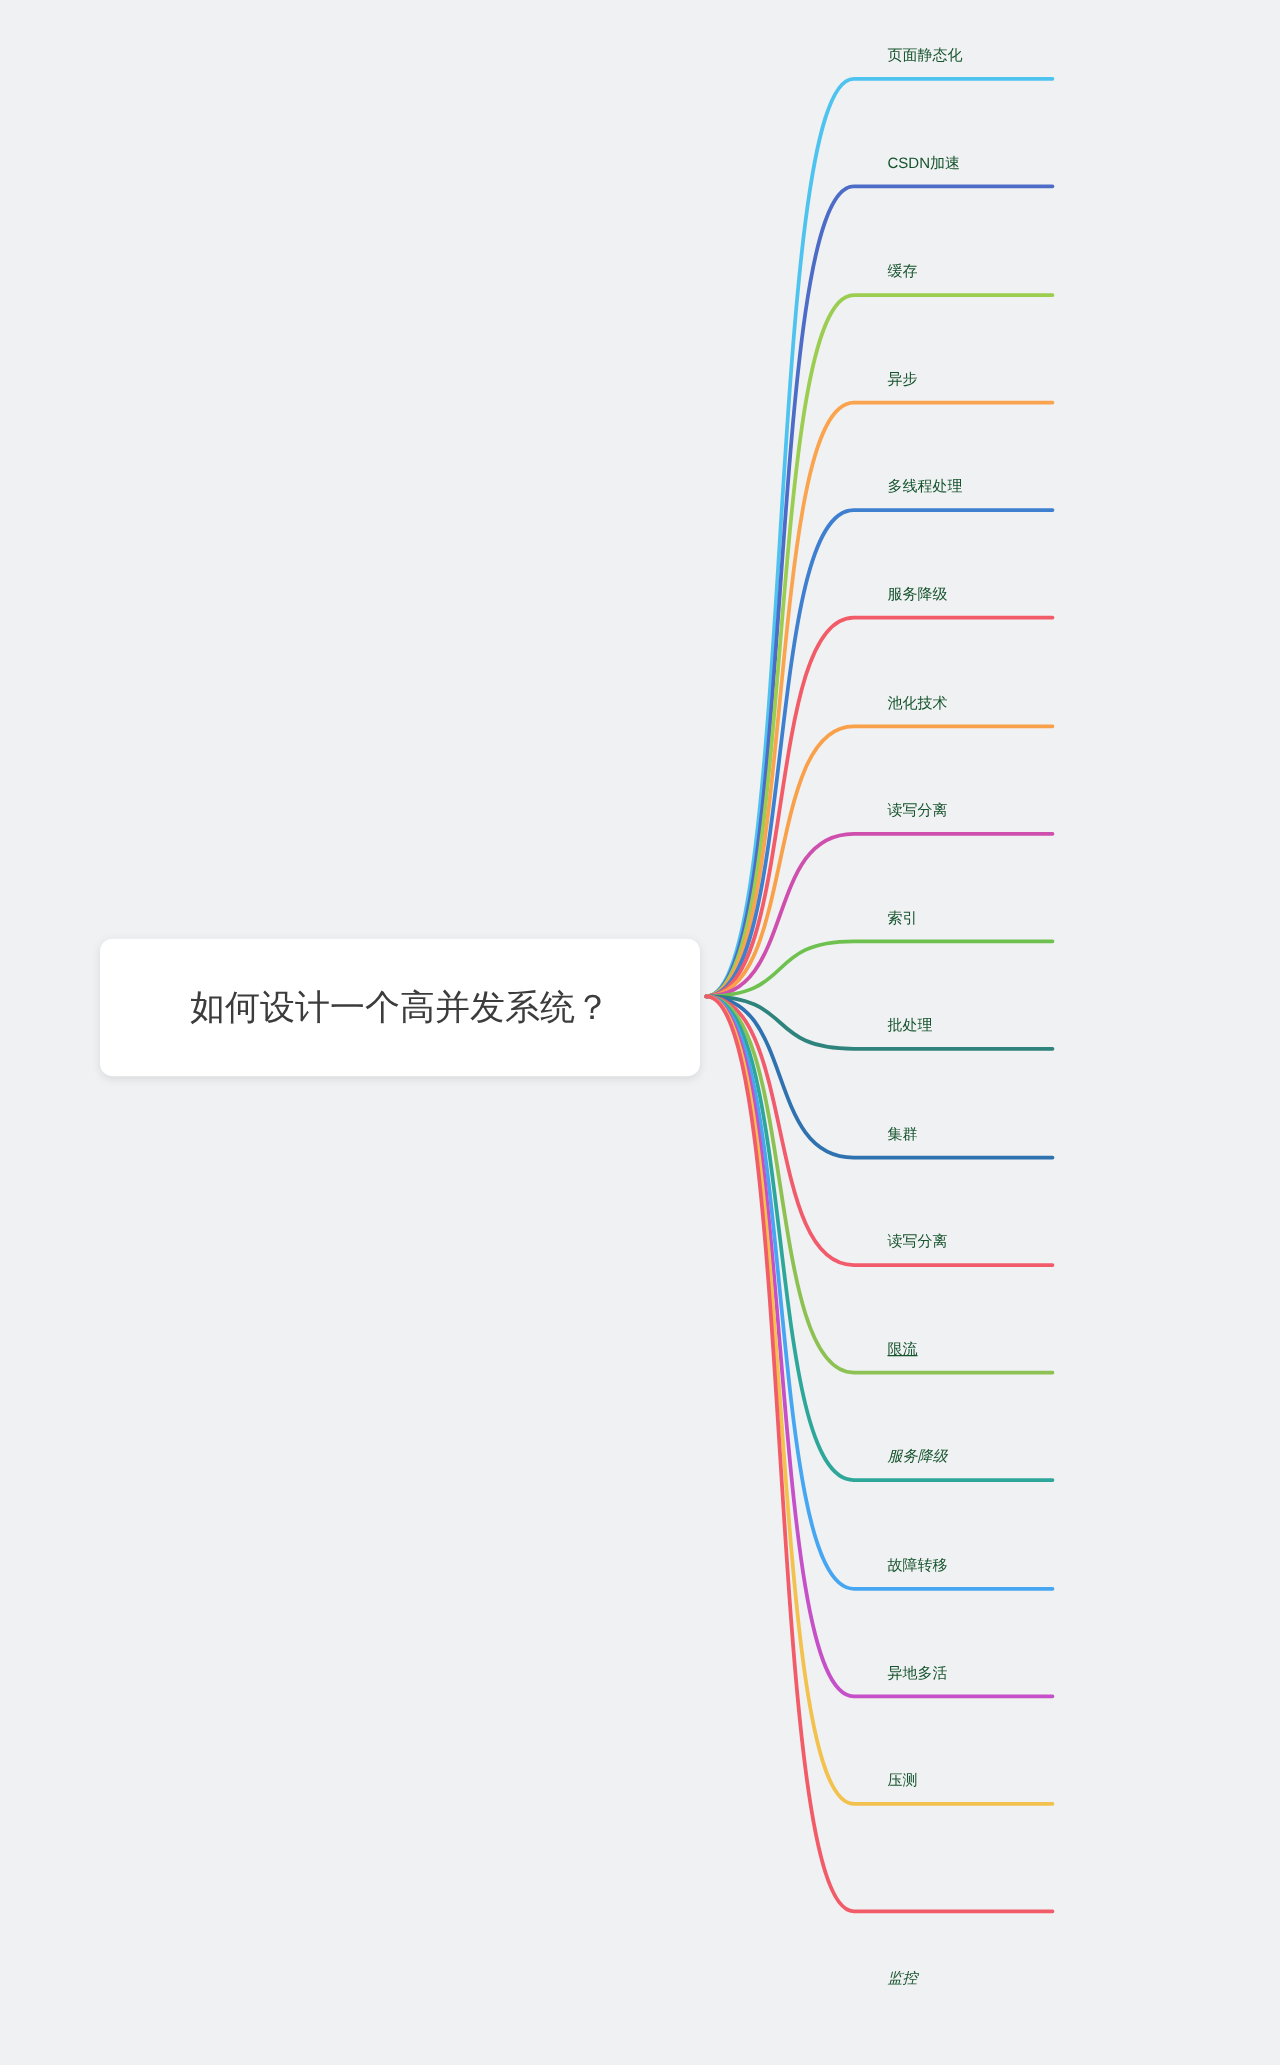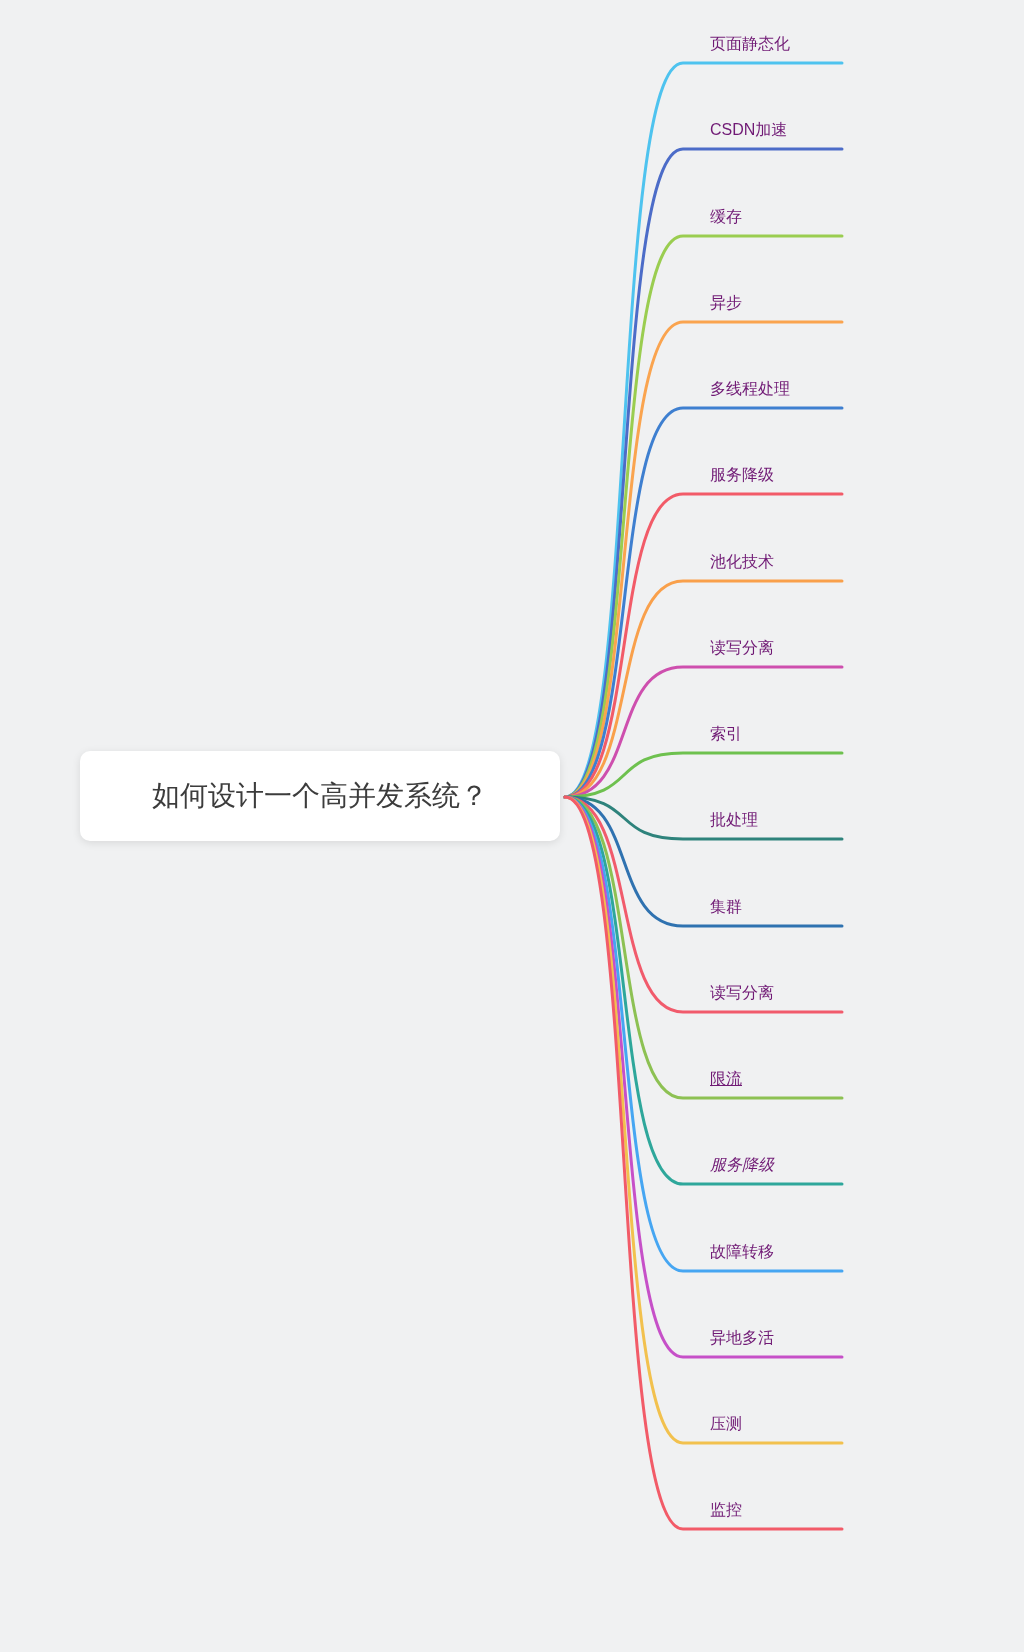--- a/index.html
+++ b/index.html
@@ -2,28 +2,28 @@
 <html><head>
 <meta charset="utf-8">
 <style>
   html,body{margin:0;padding:0;background:#f0f1f2;}
   .canvas{
     position:relative;width:1024px;height:1652px;background:#f0f1f2;overflow:hidden;
     font-family:"Liberation Sans","DejaVu Sans",sans-serif;
   }
   #links{position:absolute;left:0;top:0;z-index:1;}
   .root-node{
-    position:absolute;left:80px;top:751px;width:480px;height:90px;
+    position:absolute;left:80px;top:751px;width:480px;height:110px;
     background:#ffffff;border-radius:10px;
     box-shadow:0 2px 8px rgba(0,0,0,0.10);
     display:flex;align-items:center;justify-content:center;
     font-size:28px;color:#3c3c3c;z-index:2;cursor:default;
   }
   .branch-label{
-    position:absolute;font-size:16px;color:#701a75;white-space:nowrap;z-index:2;
+    position:absolute;font-size:12px;color:#14532d;white-space:nowrap;z-index:2;
     line-height:24px;cursor:default;
   }
   .watermark{
     position:absolute;left:648px;top:1512px;font-size:23px;font-weight:bold;
     color:#ffffff;letter-spacing:1px;z-index:3;white-space:nowrap;
     text-shadow:0 1px 2px rgba(0,0,0,0.60),0 0 5px rgba(0,0,0,0.35);
   }
 </style>
 </head>
 <body>
@@ -66,17 +66,17 @@
       <div class="branch-label" style="left: 710px; top: 636px;">读写分离</div>
       <div class="branch-label" style="left: 710px; top: 722px; text-align: center;">索引</div>
       <div class="branch-label" style="left: 710px; top: 808px;">批处理</div>
       <div class="branch-label" style="left: 710px; top: 895px;">集群</div>
       <div class="branch-label" style="left: 710px; top: 981px;">读写分离</div>
       <div class="branch-label" style="left: 710px; top: 1067px; text-decoration: underline;">限流</div>
       <div class="branch-label" style="left: 710px; top: 1153px; font-style: italic;">服务降级</div>
       <div class="branch-label" style="left: 710px; top: 1240px;">故障转移</div>
       <div class="branch-label" style="left: 710px; top: 1326px;">异地多活</div>
       <div class="branch-label" style="left: 710px; top: 1412px;">压测</div>
-      <div class="branch-label" style="left: 710px; top: 1498px;">监控</div>
+      <div class="branch-label" style="left: 710px; top: 1570px; font-style: italic;">监控</div>
     </div>
 
 
 </div>
 
 </body></html>

